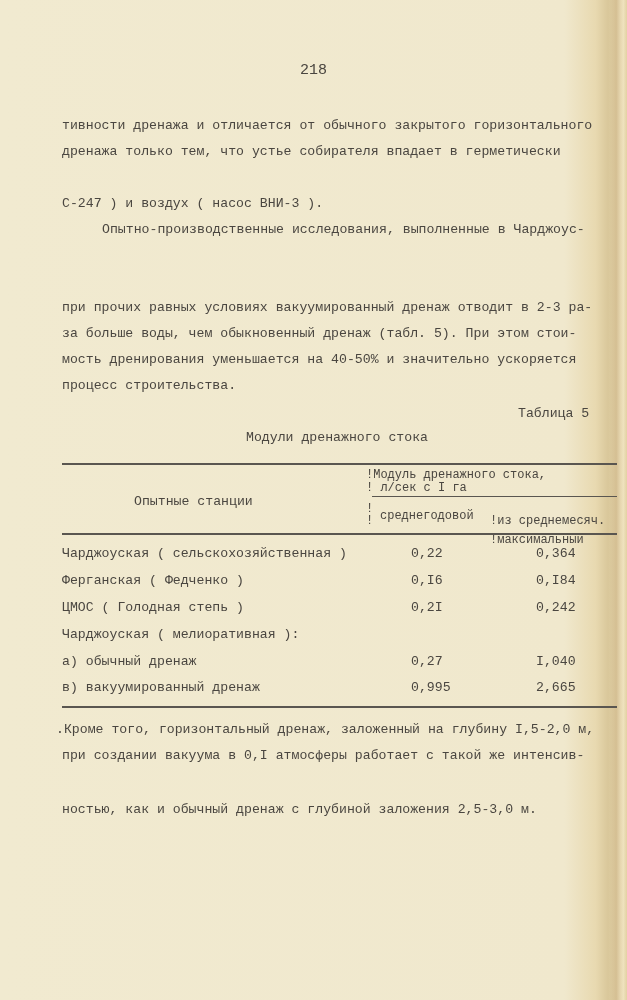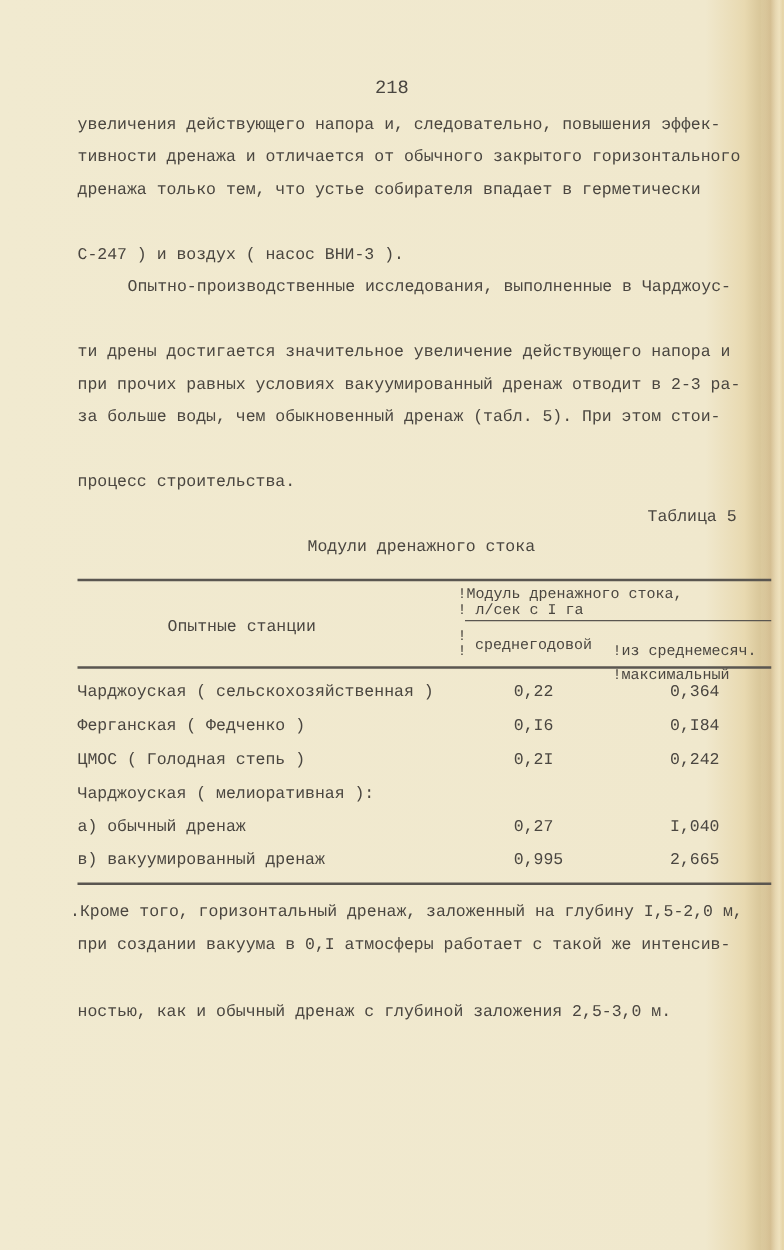--- a/index.html
+++ b/index.html
@@ -26,29 +26,28 @@
   .small { font-size:12px; }
 </style>
 </head>
 <body>
 
 <div class="page">
   <div class="edge"></div>
 
   <div class="pnum">218</div>
 
-  <div class="line" style="left:62px;top:92px;">увеличения действующего напора и, следовательно, повышения эффек-</div>
   <div class="line" style="left:62px;top:118px;">тивности дренажа и отличается от обычного закрытого горизонтального</div>
   <div class="line" style="left:62px;top:144px;">дренажа только тем, что устье собирателя впадает в герметически</div>
   <div class="line" style="left:62px;top:196px;">С-247 ) и воздух ( насос ВНИ-3 ).</div>
 
   <div class="line" style="left:102px;top:222px;">Опытно-производственные исследования, выполненные в Чарджоус-</div>
-  <div class="line" style="left:62px;top:274px;">ти дрены достигается значительное увеличение действующего напора и</div>
   <div class="line" style="left:62px;top:300px;">при прочих равных условиях вакуумированный дренаж отводит в 2-3 ра-</div>
   <div class="line" style="left:62px;top:326px;">за больше воды, чем обыкновенный дренаж (табл. 5). При этом стои-</div>
+  <div class="line" style="left:62px;top:352px;">мость дренирования уменьшается на 40-50% и значительно ускоряется</div>
   <div class="line" style="left:62px;top:378px;">процесс строительства.</div>
 
   <div class="tbl-caption" style="left:518px;top:406px;">Таблица 5</div>
   <div class="tbl-caption" style="left:246px;top:430px;">Модули дренажного стока</div>
 
   <div>
     <div class="rule" style="left:62px;top:463px;width:555px;"></div>
 
     <div class="cell" style="left:134px;top:494px;">Опытные  станции</div>
     <div class="cell small" style="left:366px;top:468px;">!Модуль дренажного стока,</div>

